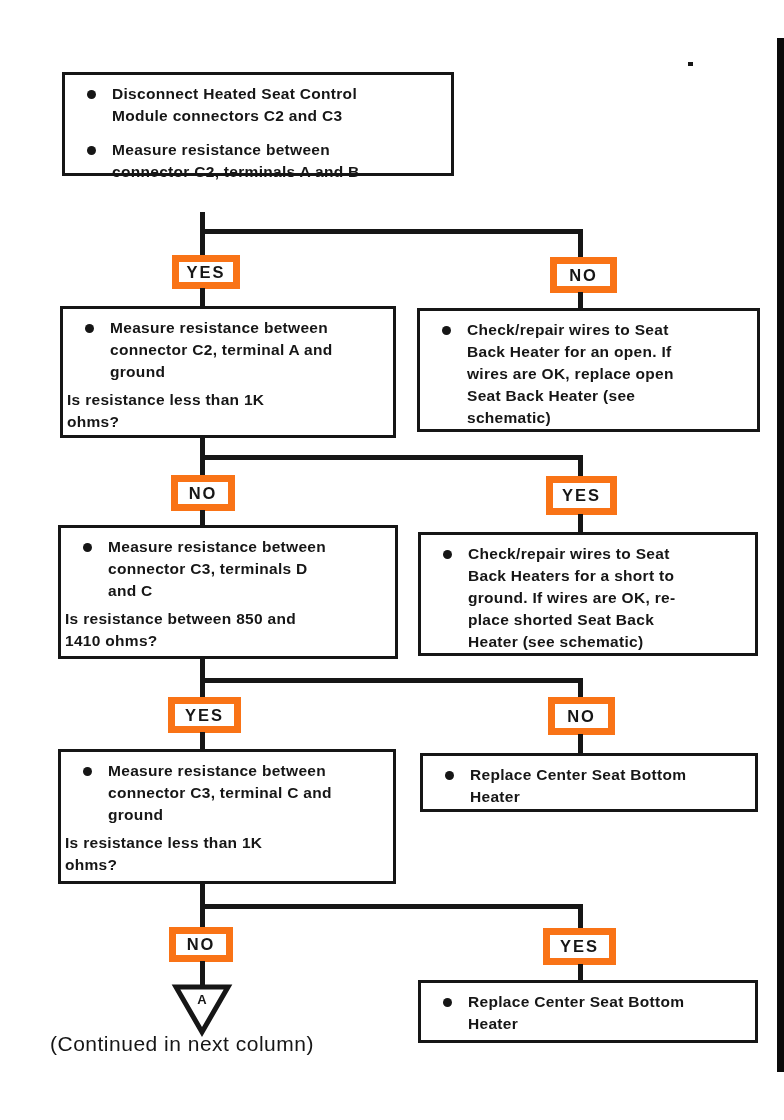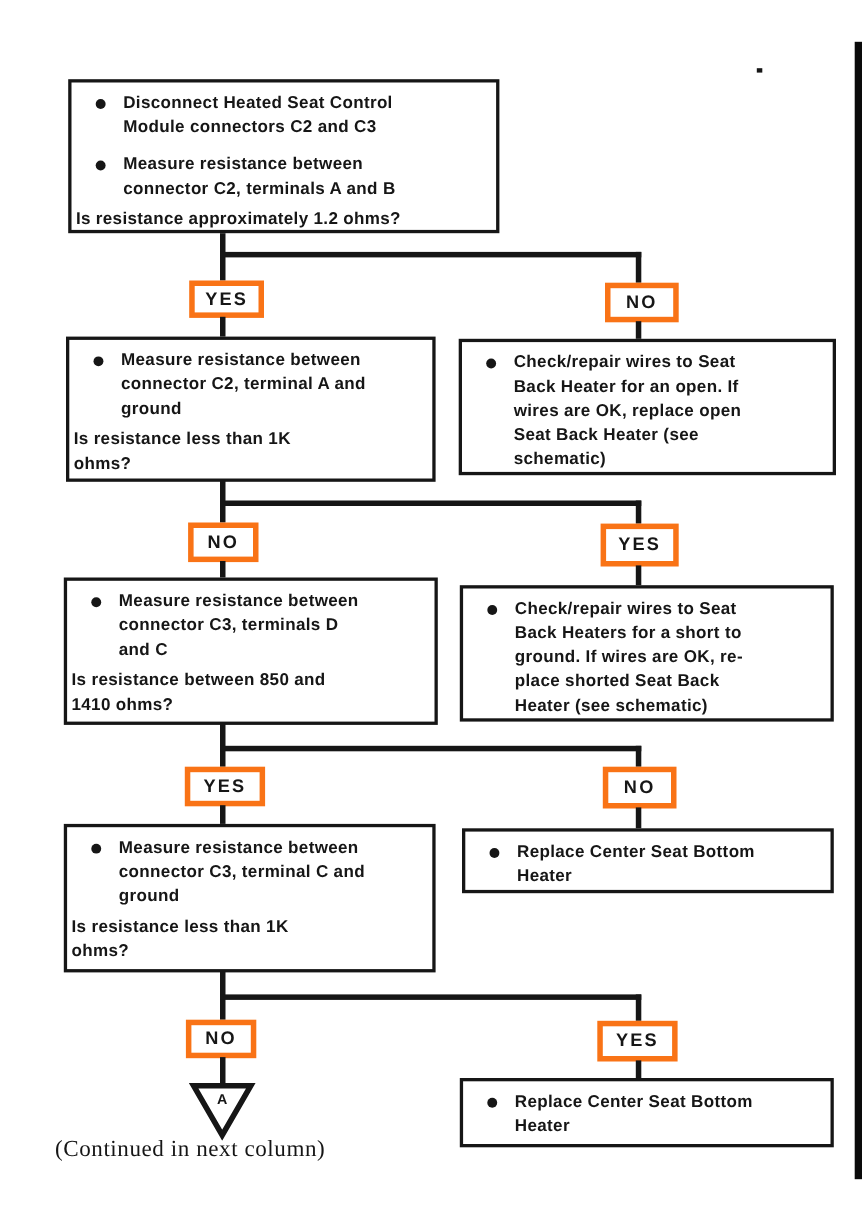--- a/index.html
+++ b/index.html
@@ -41,61 +41,60 @@
     font-size: 15.5px;
     font-weight: bold;
     line-height: 22px;
     letter-spacing: 0.3px;
     white-space: pre-line;
   }
   .q { margin-top: 6px; }
   .dec {
     position: absolute;
     box-sizing: border-box;
-    border: 5px solid #f97316;
+    border: 7px solid #f97316;
     background: #ffffff;
     display: flex;
     align-items: center;
     justify-content: center;
     font-size: 16.5px;
     font-weight: bold;
     letter-spacing: 2px;
   }
   .ln { position: absolute; background: #161616; }
   .tri { position: absolute; }
   .note {
     position: absolute;
     left: 50px;
     top: 1032px;
-    font-family: Liberation Serif, serif;
+    font-family: Liberation Sans, sans-serif;
     font-size: 21px;
     letter-spacing: 0.5px;
     white-space: nowrap;
   }
   .bar { position: absolute; left: 777px; top: 38px; width: 7px; height: 1034px; background: #0a0a0a; }
   .speck { position: absolute; left: 688px; top: 62px; width: 5px; height: 4px; background: #161616; }
 </style>
 </head>
 <body>
 
 <div class="page">
 
 
-  <div class="box" style="left:62px; top:72px; width:392px; height:140px;">
+  <div class="box" style="left:62px; top:72px; width:392px; height:104px;">
     <div class="brow">
       <span class="dot"></span>
       <span class="bt">Disconnect Heated Seat Control
 Module connectors C2 and C3</span>
     </div>
     <div class="brow">
       <span class="dot"></span>
       <span class="bt">Measure resistance between
 connector C2, terminals A and B</span>
     </div>
-    <div class="q">Is resistance approximately 1.2 ohms?</div>
   </div>
 
   <div class="ln" style="left:200px; top:212px; width:5px; height:45px;"></div>
   <div class="ln" style="left:200px; top:229px; width:383px; height:5px;"></div>
   <div class="ln" style="left:578px; top:229px; width:5px; height:30px;"></div>
   <div class="dec" style="left:172px; top:255px; width:68px; height:34px;">YES</div>
   <div class="dec" style="left:550px; top:257px; width:67px; height:36px;">NO</div>
   <div class="ln" style="left:200px; top:288px; width:5px; height:20px;"></div>
   <div class="ln" style="left:578px; top:292px; width:5px; height:18px;"></div>
 

